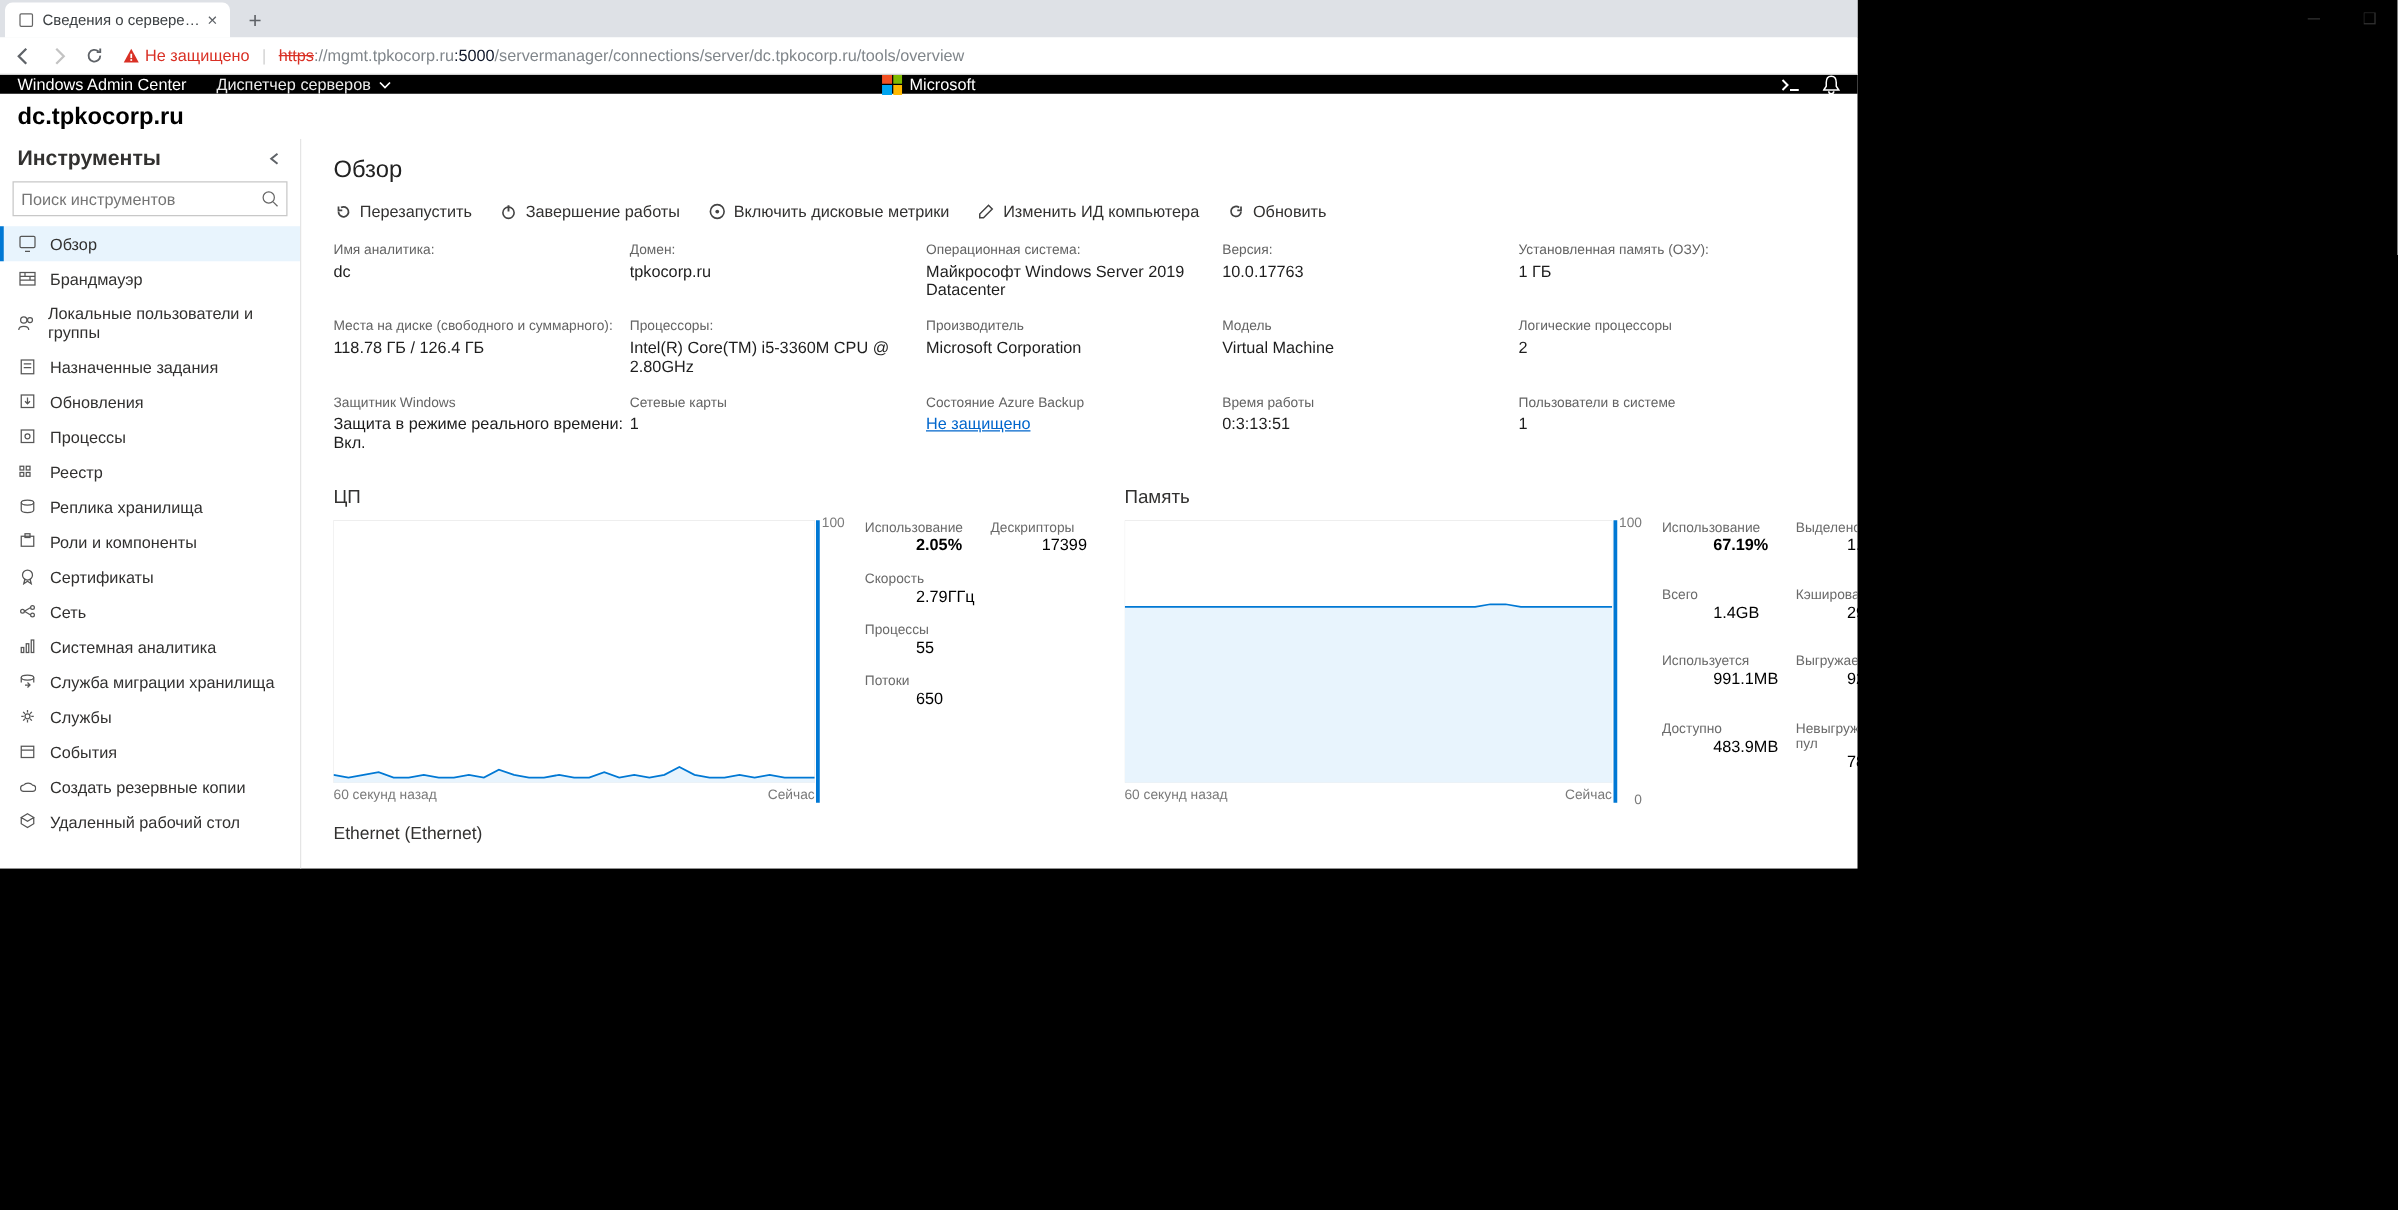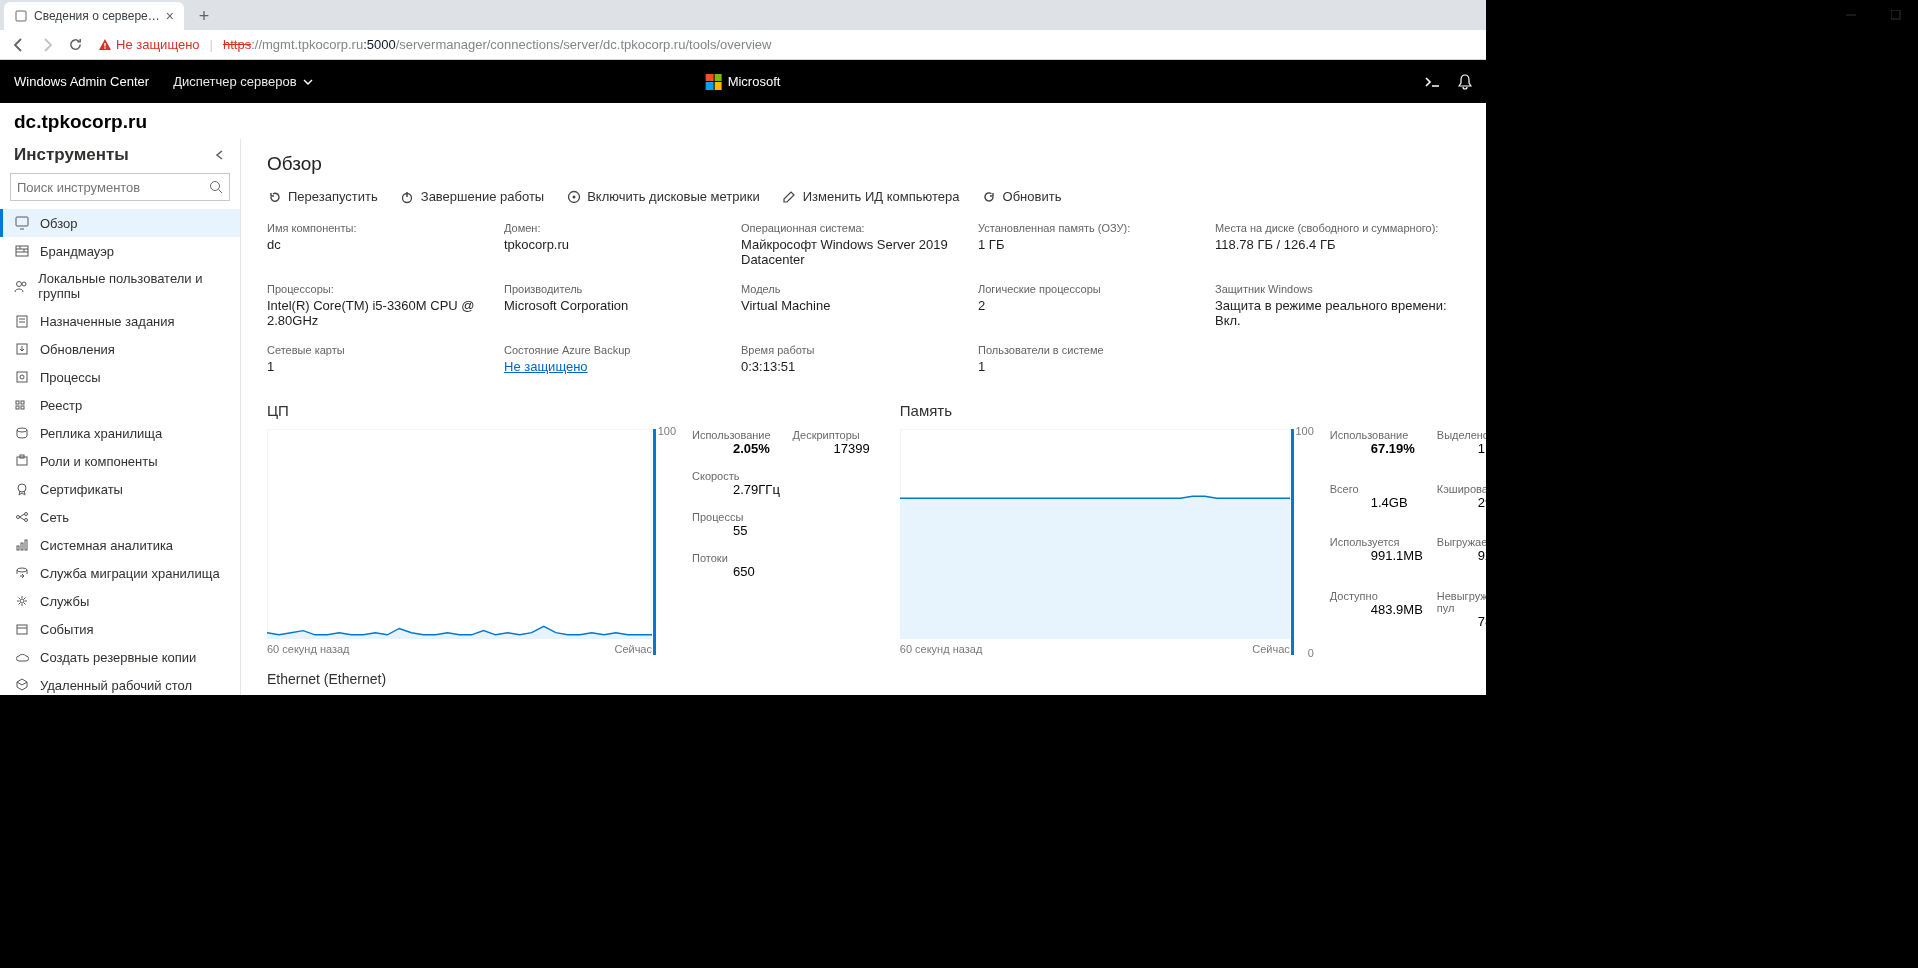--- a/index.html
+++ b/index.html
@@ -20,21 +20,21 @@
   .url-bar { height: 30px; background: #fff; display: flex; align-items: center; padding: 0 8px; border-bottom: 1px solid #d0d0d0; gap: 6px; }
   .nav-ico { width: 22px; height: 22px; display: flex; align-items: center; justify-content: center; color: #5f6368; }
   .nav-ico.disabled { color: #b8b8b8; }
   .security { display: flex; align-items: center; gap: 4px; color: #d93025; font-size: 13px; margin-left: 6px; }
   .url-divider { color: #d0d0d0; margin: 0 4px; }
   .url-text { color: #80868b; font-size: 13px; }
   .url-text .https { color: #d93025; text-decoration: line-through; }
   .url-text .dark { color: #0f172a; }
   
   
-  .wac-top { height: 43px; background: #000; color: #fff; display: flex; align-items: center; padding: 0 14px; font-size: 13px; }
+  .wac-top { height: 15px; background: #000; color: #fff; display: flex; align-items: center; padding: 0 14px; font-size: 13px; }
   .wac-top .brand { font-weight: 400; margin-right: 24px; }
   .wac-top .crumb { display: flex; align-items: center; gap: 6px; color: #eaeaea; }
   .wac-top .mslogo { position: absolute; left: 50%; transform: translateX(-50%); display: flex; align-items: center; gap: 6px; font-size: 13px; }
   .ms-squares { width:16px; height:16px; display:grid; grid-template-columns:1fr 1fr; grid-template-rows:1fr 1fr; gap:1px; }
   .ms-squares span:nth-child(1){background:#f25022;} .ms-squares span:nth-child(2){background:#7fba00;}
   .ms-squares span:nth-child(3){background:#00a4ef;} .ms-squares span:nth-child(4){background:#ffb900;}
   .wac-top .right { margin-left: auto; display: flex; gap: 16px; align-items: center; }
   
   
   .host-bar { padding: 8px 14px 6px; font-size: 19px; font-weight: 700; color: #000; }
@@ -412,30 +412,34 @@
                 <path d="M11 7 A4 4 0 1 1 9.5 3.8" stroke="#444" stroke-width="1.4" fill="none"></path>
                 <path d="M11 3 L11 6 L8 6" stroke="#444" stroke-width="1.4" fill="none"></path>
               </svg>
             </span>
           <span>Обновить</span>
         </div>
       </div>
 
       <div class="props" id="props-grid">
           <div class="prop">
-            <div class="lbl">Имя компоненты:</div>
+            <div class="lbl">Имя аналитика:</div>
             <div class="val">dc</div>
           </div>
           <div class="prop">
             <div class="lbl">Домен:</div>
             <div class="val">tpkocorp.ru</div>
           </div>
           <div class="prop">
             <div class="lbl">Операционная система:</div>
             <div class="val">Майкрософт Windows Server 2019 Datacenter</div>
+          </div>
+          <div class="prop">
+            <div class="lbl">Версия:</div>
+            <div class="val">10.0.17763</div>
           </div>
           <div class="prop">
             <div class="lbl">Установленная память (ОЗУ):</div>
             <div class="val">1 ГБ</div>
           </div>
           <div class="prop">
             <div class="lbl">Места на диске (свободного и суммарного):</div>
             <div class="val">118.78 ГБ / 126.4 ГБ</div>
           </div>
           <div class="prop">

